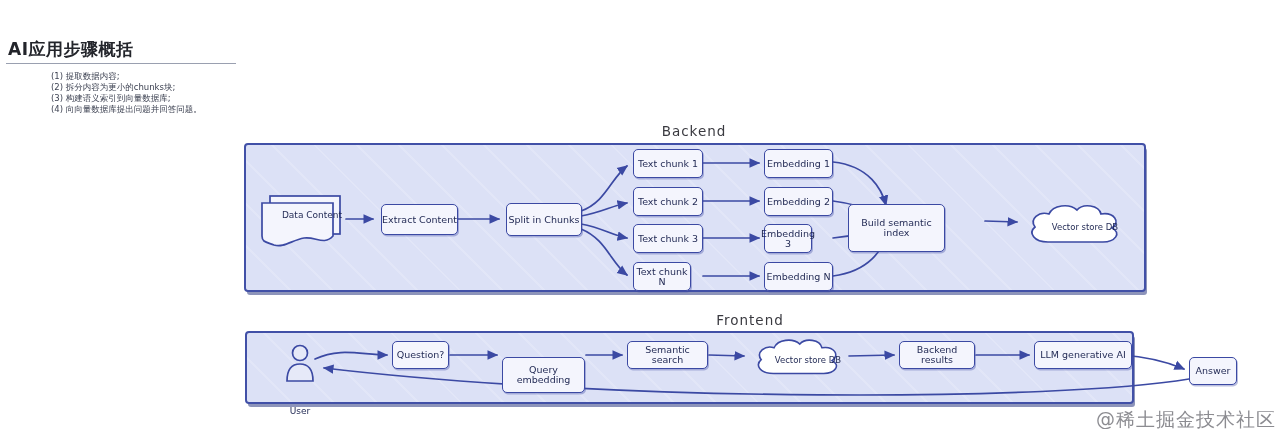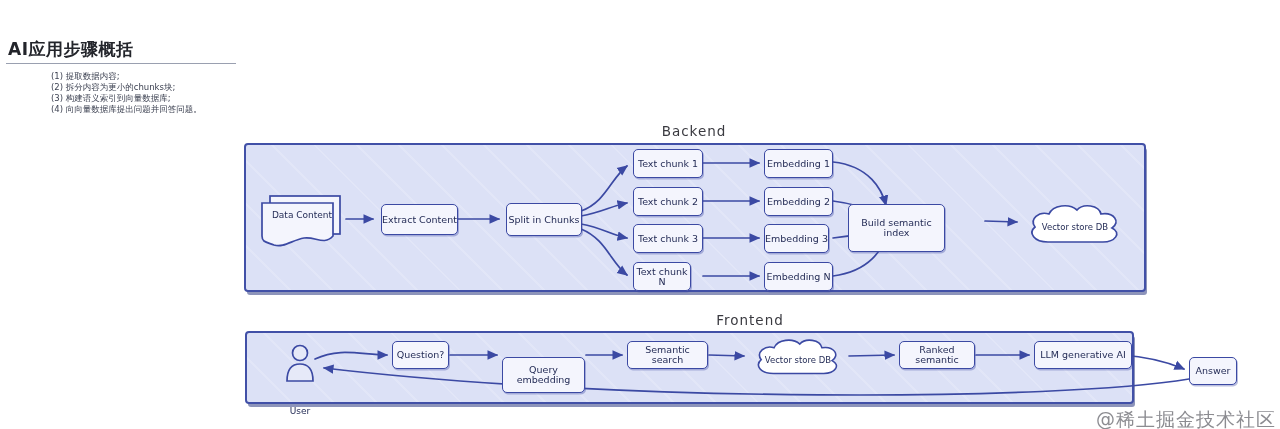--- a/index.html
+++ b/index.html
@@ -21,21 +21,21 @@
                background-image:repeating-linear-gradient(45deg, rgba(255,255,255,.18) 0 2px, transparent 2px 30px); }
 
   
   .node { background:#f4f5fd; border:1.6px solid #3b49a3; border-radius:5px;
           display:flex; align-items:center; justify-content:center;
           font-size:9.5px; color:#1f2752; text-align:center; line-height:10px;
           box-shadow:1px 1.5px 0 rgba(59,73,163,.35); z-index:4; }
 
   .shape-wrap { z-index:4; display:flex; align-items:center; justify-content:center; }
   .shape-wrap svg { position:absolute; left:0; top:0; }
-  .shape-label { position:relative; z-index:5; font-size:8.5px; color:#1f2752; white-space:nowrap; }
+  .shape-label { position:relative; z-index:5; font-size:8.5px; color:#1f2752; white-space:nowrap;padding-left:20px; }
 
   #arrow-layer { left:0; top:0; z-index:3; pointer-events:none; }
 
   #user-label { font-size:9px; color:#1f2752; text-align:center;margin-top:23px; }
 
   #watermark { left:1096px; top:390px; font-size:19px; color:rgba(120,120,126,.85);
                letter-spacing:1px; z-index:10; white-space:nowrap;margin-top:17px; }
 </style>
 </head>
 <body>
@@ -99,21 +99,21 @@
 <div class="abs node" style="left:381px; top:204px; width:77px; height:31px">Extract Content</div>
 <div class="abs node" style="left:506px; top:203px; width:76px; height:33px">Split in Chunks</div>
 
 <div class="abs node" style="left:633px; top:149px; width:70px; height:29px">Text chunk 1</div>
 <div class="abs node" style="left:633px; top:187px; width:70px; height:29px">Text chunk 2</div>
 <div class="abs node" style="left:633px; top:224px; width:70px; height:29px">Text chunk 3</div>
 <div class="abs node" style="left:633px; top:262px; width:58px; height:29px">Text chunk N</div>
 
 <div class="abs node" style="left:764px; top:149px; width:69px; height:29px">Embedding 1</div>
 <div class="abs node" style="left:764px; top:187px; width:69px; height:29px">Embedding 2</div>
-<div class="abs node" style="left:764px; top:224px; width:65px; height:29px">Embedding 3</div>
+<div class="abs node" style="left:764px; top:224px; width:48px; height:29px">Embedding 3</div>
 <div class="abs node" style="left:764px; top:262px; width:69px; height:29px">Embedding N</div>
 
 <div class="abs node" style="left:848px; top:204px; width:97px; height:48px">Build semantic index</div>
 
 <div class="abs shape-wrap" style="left:1022px; top:198px; width:106px; height:50px">
   <svg width="106" height="50" viewBox="0 0 106 50">
     <path d="M26,44 C12,44 6,35 13,29 C7,21 17,13 27,16 C31,7 47,5 55,12 C61,5 77,7 79,16 C92,14 99,24 90,30 C100,35 93,44 81,44 Z" fill="#ffffff" stroke="#3b49a3" stroke-width="1.7"></path>
   </svg>
   <span class="shape-label" style="margin-top:8px">Vector store DB</span>
 </div>
@@ -130,17 +130,17 @@
 <div class="abs node" style="left:502px; top:357px; width:83px; height:36px">Query embedding</div>
 <div class="abs node" style="left:627px; top:341px; width:81px; height:28px">Semantic search</div>
 
 <div class="abs shape-wrap" style="left:748px; top:333px; width:100px; height:46px">
   <svg width="100" height="46" viewBox="0 0 106 50">
     <path d="M26,44 C12,44 6,35 13,29 C7,21 17,13 27,16 C31,7 47,5 55,12 C61,5 77,7 79,16 C92,14 99,24 90,30 C100,35 93,44 81,44 Z" fill="#ffffff" stroke="#3b49a3" stroke-width="1.7"></path>
   </svg>
   <span class="shape-label" style="margin-top:7px">Vector store DB</span>
 </div>
 
-<div class="abs node" style="left:899px; top:341px; width:76px; height:28px">Ranked semantic</div>
+<div class="abs node" style="left:899px; top:341px; width:76px; height:28px">Backend results</div>
 <div class="abs node" style="left:1034px; top:341px; width:98px; height:28px">LLM generative AI</div>
 <div class="abs node" style="left:1189px; top:357px; width:48px; height:28px">Answer</div>
 
 <div class="abs" id="watermark">@稀土掘金技术社区</div>
 
 </body></html>

